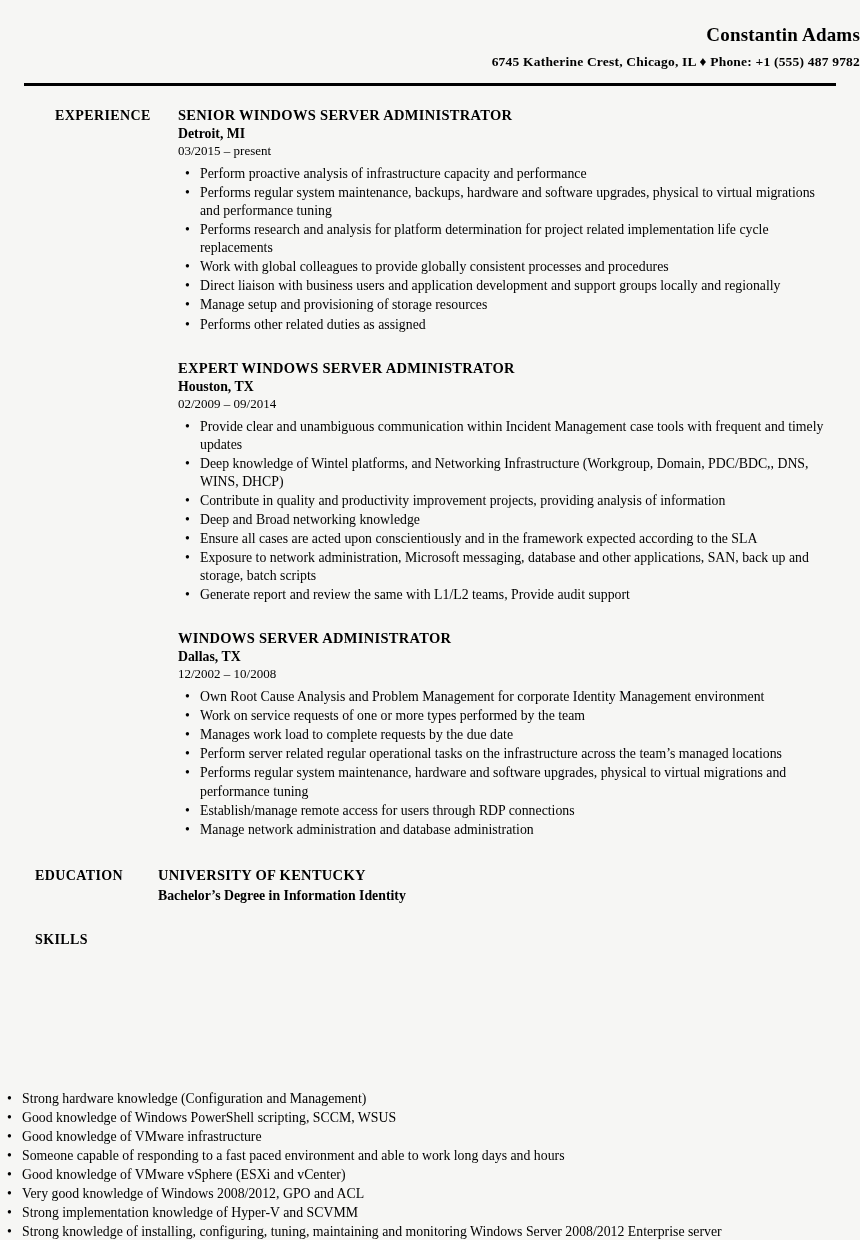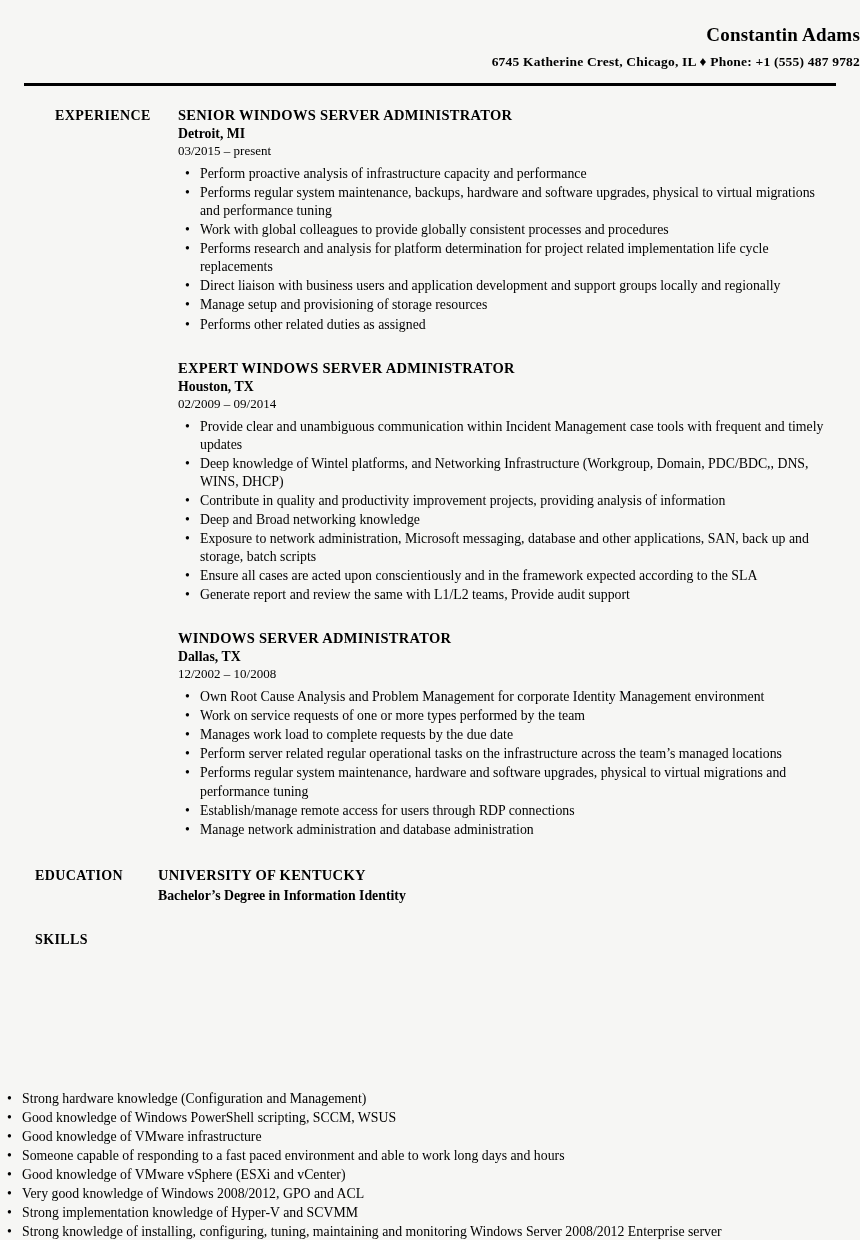--- a/index.html
+++ b/index.html
@@ -97,23 +97,23 @@
             <article class="job">
               <h2 class="job-title">SENIOR WINDOWS SERVER ADMINISTRATOR</h2>
               <div class="job-location">Detroit, MI</div>
               <div class="job-dates">03/2015 – present</div>
               <ul class="bullets">
 
                   <li>Perform proactive analysis of infrastructure capacity and performance</li>
 
                   <li>Performs regular system maintenance, backups, hardware and software upgrades, physical to virtual migrations and performance tuning</li>
 
+                  <li>Performs research and analysis for platform determination for project related implementation life cycle replacements</li>
+
                   <li>Work with global colleagues to provide globally consistent processes and procedures</li>
-
-                  <li>Performs research and analysis for platform determination for project related implementation life cycle replacements</li>
 
                   <li>Direct liaison with business users and application development and support groups locally and regionally</li>
 
                   <li>Manage setup and provisioning of storage resources</li>
 
                   <li>Performs other related duties as assigned</li>
                 </ul>
             </article>
 
             <article class="job">
@@ -123,23 +123,23 @@
               <ul class="bullets">
 
                   <li>Provide clear and unambiguous communication within Incident Management case tools with frequent and timely updates</li>
 
                   <li>Deep knowledge of Wintel platforms, and Networking Infrastructure (Workgroup, Domain, PDC/BDC,, DNS, WINS, DHCP)</li>
 
                   <li>Contribute in quality and productivity improvement projects, providing analysis of information</li>
 
                   <li>Deep and Broad networking knowledge</li>
 
+                  <li>Ensure all cases are acted upon conscientiously and in the framework expected according to the SLA</li>
+
                   <li>Exposure to network administration, Microsoft messaging, database and other applications, SAN, back up and storage, batch scripts</li>
-
-                  <li>Ensure all cases are acted upon conscientiously and in the framework expected according to the SLA</li>
 
                   <li>Generate report and review the same with L1/L2 teams, Provide audit support</li>
                 </ul>
             </article>
 
             <article class="job">
               <h2 class="job-title">WINDOWS SERVER ADMINISTRATOR</h2>
               <div class="job-location">Dallas, TX</div>
               <div class="job-dates">12/2002 – 10/2008</div>
               <ul class="bullets">

